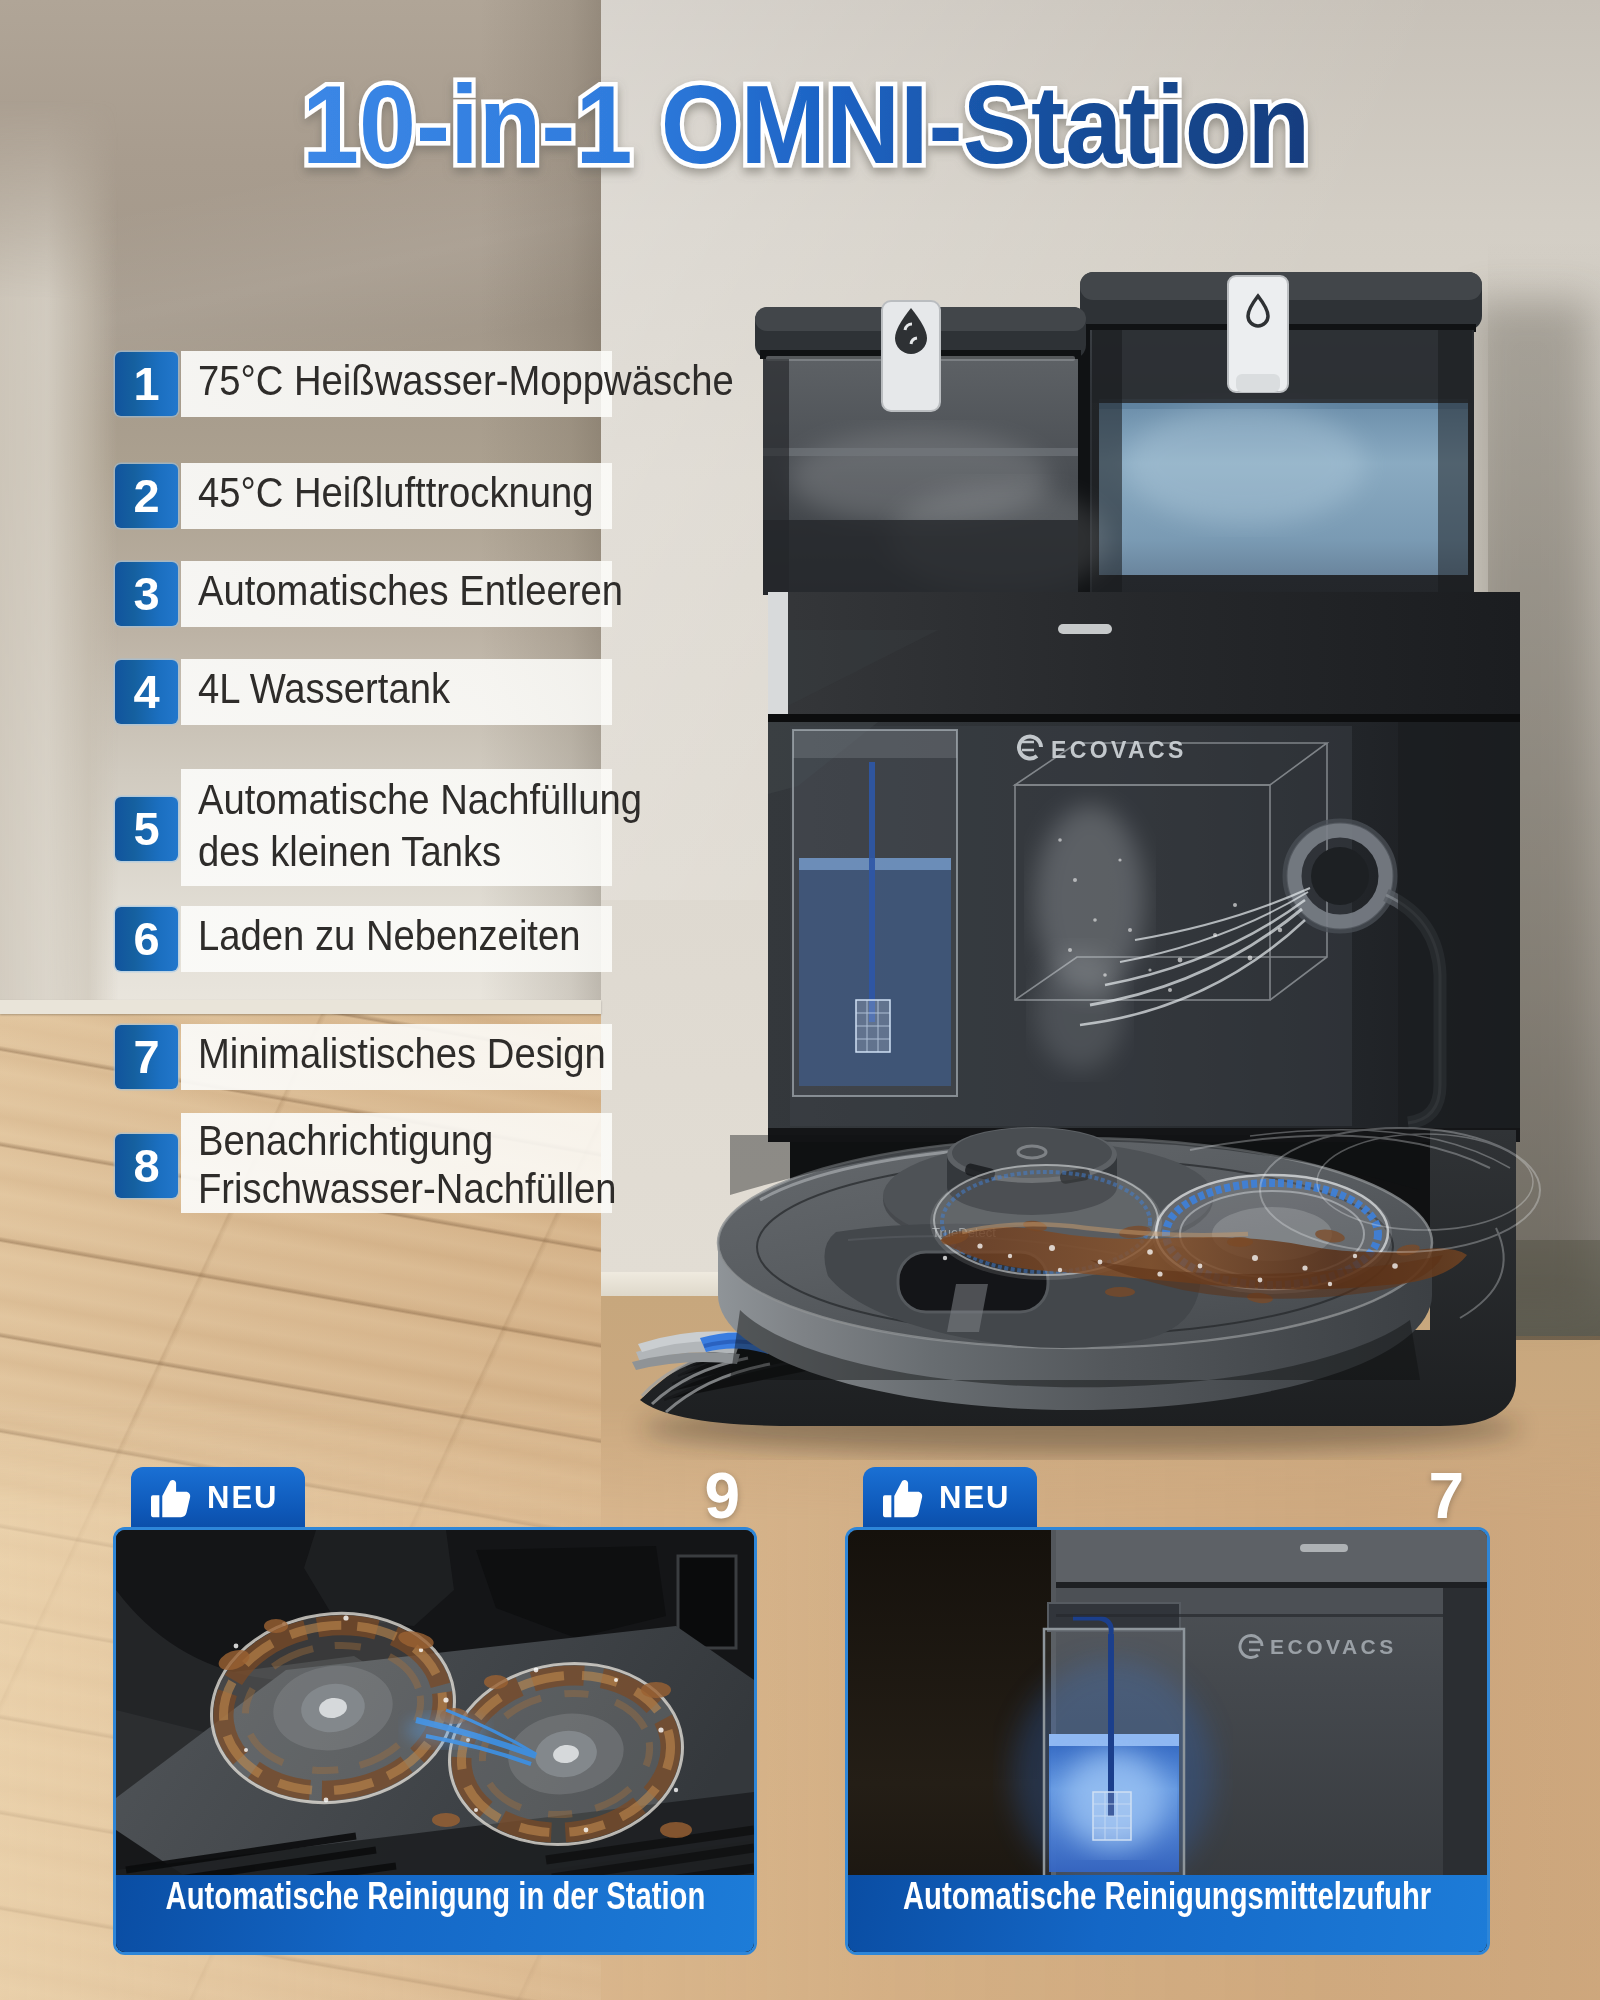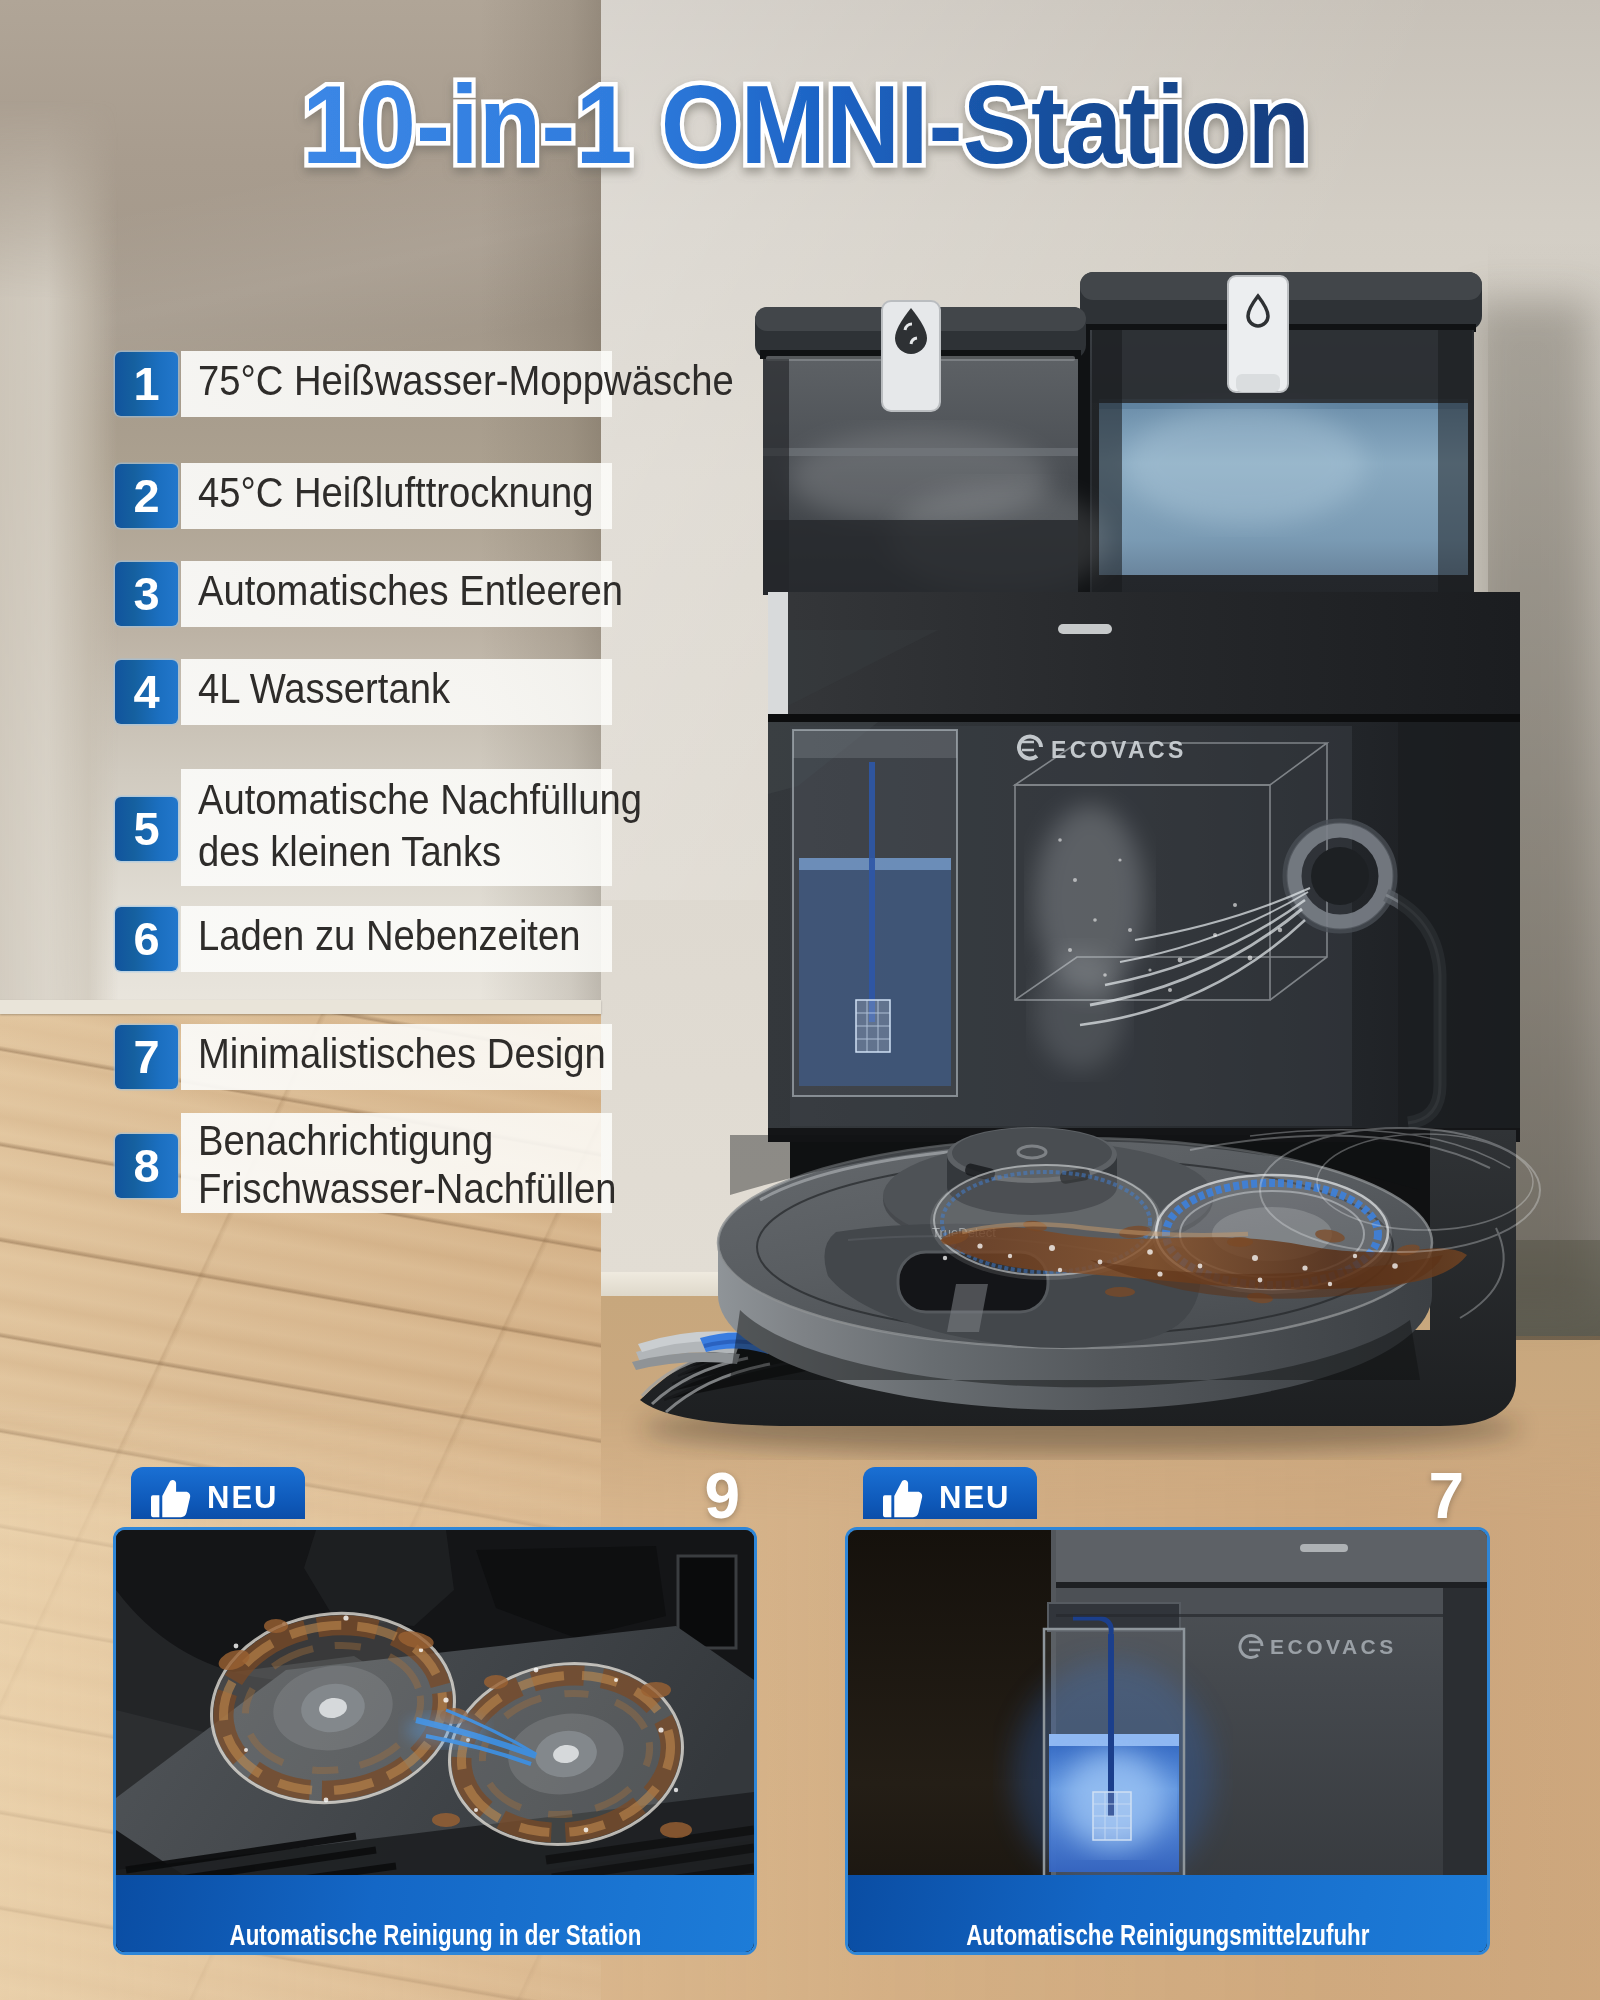--- a/index.html
+++ b/index.html
@@ -46,24 +46,24 @@
   .sq{position:absolute;left:0;top:-1px;width:63px;height:64px;border-radius:6px;
     background:linear-gradient(90deg,#11549e 0%,#15609f 30%,#1b6fc0 70%,#2277cc 100%);
     color:#fff;font-weight:bold;font-size:47px;text-align:center;line-height:64px;
     box-shadow:0 0 0 1.5px rgba(150,195,235,0.5);}
   .txt{position:absolute;left:83px;top:3px;width:700px;font-size:42px;color:#2e2c2a;
     letter-spacing:0px;line-height:49px;white-space:nowrap;transform:scaleX(0.91);transform-origin:0 0;}
   
   .panel{position:absolute;border:3px solid #2e86d8;border-radius:12px;overflow:hidden;background:#222426;}
   .cap{position:absolute;left:0;bottom:0;width:100%;height:77px;
     background:linear-gradient(100deg,#0a4da3 0%,#1467c6 40%,#1d7cd8 100%);
-    color:#fff;font-weight:bold;font-size:29px;white-space:nowrap;
-    display:flex;justify-content:center;align-items:flex-end;}
+    color:#fff;font-weight:bold;font-size:38px;white-space:nowrap;
+    display:flex;justify-content:center;align-items:flex-start;}
   .cap span{display:inline-block;transform:scaleX(0.77);}
-  .badge{position:absolute;width:174px;height:52px;border-radius:12px 12px 0 0;
+  .badge{position:absolute;width:174px;height:62px;border-radius:12px 12px 0 0;
     background:linear-gradient(180deg,#1a70d4 0%,#0e58b8 70%,#0b4ea9 100%);}
   .badge svg{position:absolute;left:18px;top:12px;}
   .badge span{position:absolute;left:76px;top:13px;color:#fff;font-weight:bold;font-size:31px;letter-spacing:2px;}
   .num{position:absolute;color:#fff;font-weight:bold;font-size:64px;line-height:64px;text-align:right;width:120px;
      text-shadow:0 2px 6px rgba(0,0,0,0.25);}
 </style>
 </head>
 <body>
 
 <div class="abs" id="wallR"></div>

